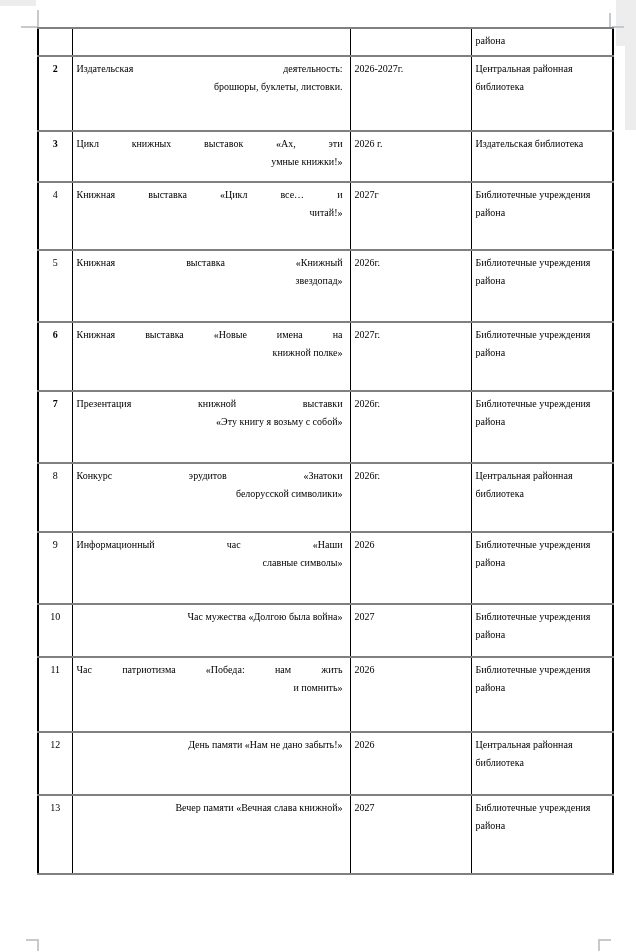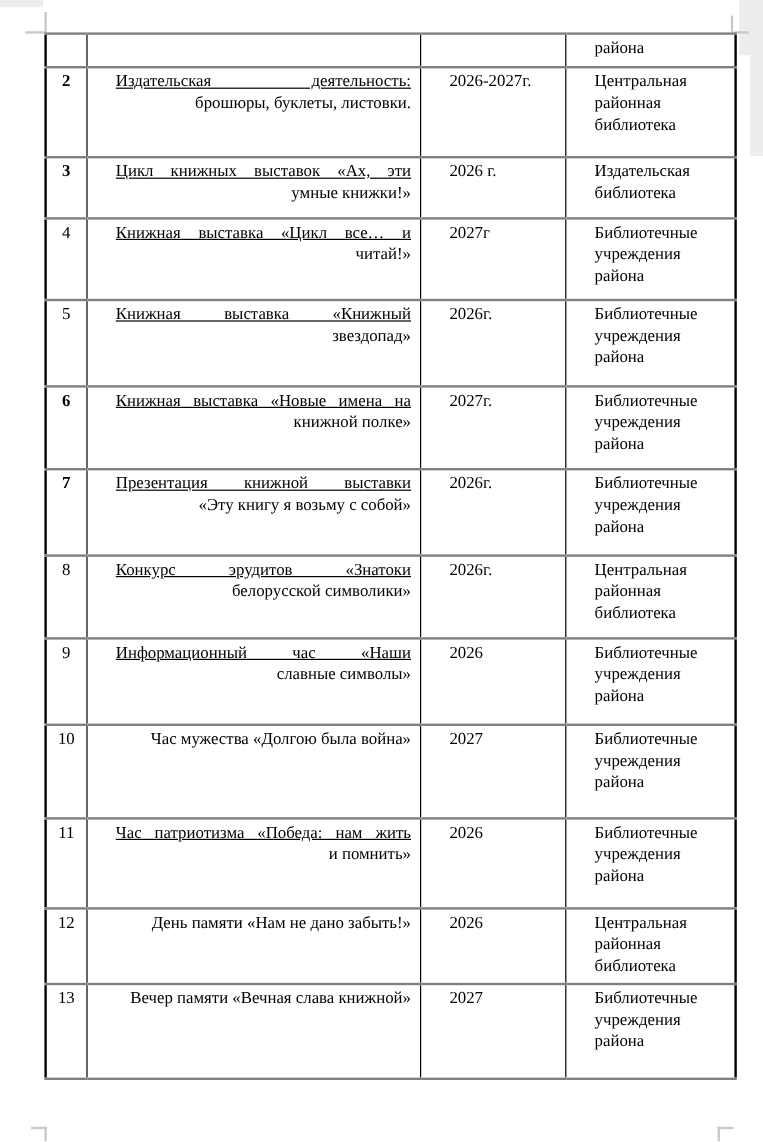--- a/index.html
+++ b/index.html
@@ -29,27 +29,27 @@
     border-left:2px solid #000;border-right:2px solid #000;
     border-top:2px solid #808080;border-bottom:2px solid #808080;
   }
   .col-num{width:34px;}
   .col-name{width:278px;}
   .col-year{width:121px;}
   .col-org{width:142px;}
   td{
     border-left:1px solid #000;border-right:1px solid #000;
     border-top:2px solid #808080;border-bottom:2px solid #808080;
-    vertical-align:top;font-size:14px;line-height:18px;
-    padding:3px 7px 2px 24px;overflow:hidden;
+    vertical-align:top;font-size:10px;line-height:18px;
+    padding:3px 7px 2px 4px;overflow:hidden;
   }
   .c-num{text-align:center;padding-left:2px;padding-right:2px;}
   tr.bold-num .c-num{font-weight:bold;}
   .c-name .l{text-align:right;}
-  .c-name .j{text-align:justify;text-align-last:justify;text-decoration:underline;}
+  .c-name .j{text-align:justify;text-align-last:justify;}
 </style>
 </head>
 <body>
 
 <div class="screen">
   <div class="edge edge-tl"></div>
   <div class="edge edge-tr"></div>
   <div class="edge edge-r"></div>
 
   <div class="cm cm-tl-v"></div>
@@ -140,21 +140,21 @@
   </tr>
         <tr style="height: 72px;">
     <td class="c-num"><span>9</span></td>
     <td class="c-name">
             <div class="l j">Информационный час «Наши</div>
             <div class="l">славные символы»</div>
           </td>
     <td class="c-year">2026</td>
     <td class="c-org">Библиотечные учреждения района</td>
   </tr>
-        <tr style="height: 78px; margin-top: 42px;">
+        <tr style="height: 53px; margin-top: 42px;">
     <td class="c-num"><span>10</span></td>
     <td class="c-name">
             <div class="l">Час мужества «Долгою была война»</div>
           </td>
     <td class="c-year">2027</td>
     <td class="c-org">Библиотечные учреждения района</td>
   </tr>
         <tr style="height: 75px; margin-top: 26px;">
     <td class="c-num"><span>11</span></td>
     <td class="c-name">

